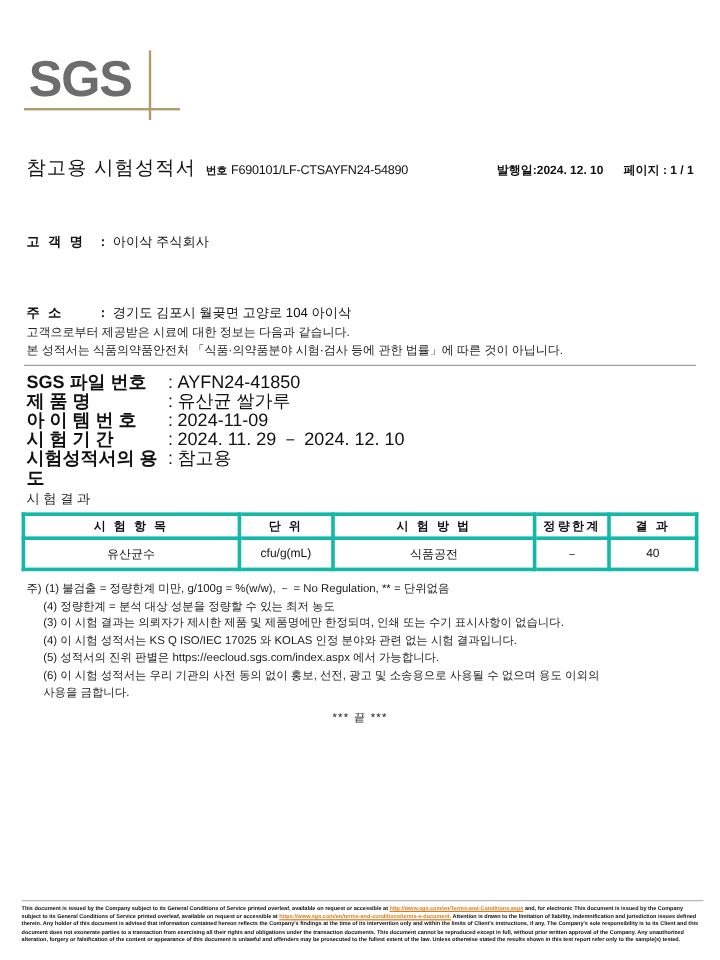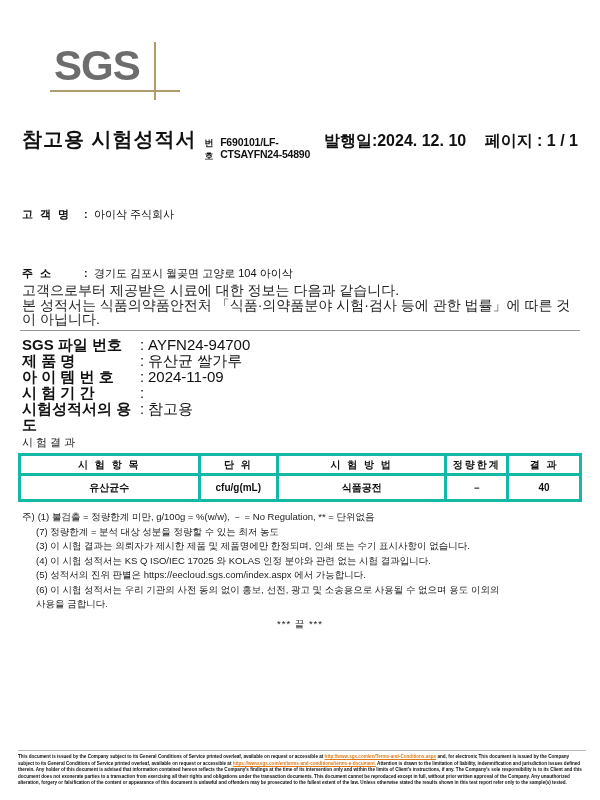--- a/index.html
+++ b/index.html
@@ -19,21 +19,21 @@
     height: 800px;
     position: relative;
     padding: 0 18px;
   }
 
   
   .logo-block {
     position: relative;
     height: 58px;
     margin-top: 42px;
-    margin-left: 32px;
+    margin-left: 2px;
     width: 130px;
   }
   .logo-cross-h {
     position: absolute;
     left: 0; right: 0;
     top: 48px;
     height: 2px;
     background: #b09b6a;
   }
   .logo-cross-v {
@@ -57,43 +57,43 @@
   }
 
   
   .title-row {
     display: flex;
     align-items: baseline;
     margin-top: 6px;
     padding-left: 4px;
   }
   .doc-title {
-    font-size: 20px;
-    font-weight: bold;
+    font-size: 16px;
+    font-weight: normal;
     letter-spacing: 1px;
     color: #111;
     white-space: nowrap;
   }
   .doc-number-label {
     font-size: 9px;
     font-weight: bold;
     margin-left: 8px;
     color: #111;
   }
   .doc-number {
     font-size: 10.5px;
-    font-weight: bold;
+    font-weight: normal;
     margin-left: 3px;
     color: #111;
     letter-spacing: -0.2px;
     margin-top: 30px;
   }
   .title-right {
     margin-left: auto;
-    font-size: 16px;
+    font-size: 10px;
     font-weight: bold;
     color: #111;
     white-space: nowrap;
     padding-right: 4px;
     text-align: center;
   }
   .title-right .page-no { margin-left: 14px; }
 
   
   .client-block {
@@ -110,21 +110,21 @@
   .client-label {
     font-weight: bold;
     width: 62px;
     display: inline-block;
     letter-spacing: 2px;
   }
   .client-colon { width: 10px; font-weight: bold; }
   .client-value { font-weight: normal; }
 
   .note-small {
-    font-size: 14px;
+    font-size: 10px;
     line-height: 14px;
     color: #222;
     padding-left: 4px;
     margin-top: 2px;
   }
   .note-small.second { margin-top: 1px; }
 
   .hr-rule {
     border: 0;
     border-top: 1px solid #999;
@@ -172,21 +172,21 @@
     color: #111;
     padding: 0;
   }
   table.results th {
     height: 20px;
     font-weight: bold;
     letter-spacing: 2px;
   }
   table.results td {
     height: 26px;
-    font-weight: bold;
+    font-weight: normal;
     vertical-align: middle;
   }
   .col-item  { width: 32%; }
   .col-unit  { width: 14%; }
   .col-meth  { width: 30%; }
   .col-limit { width: 11%; }
   .col-res   { width: 13%; margin-left: 16px; }
 
   
   .footnotes {
@@ -298,35 +298,36 @@
 
   <div class="note-small">고객으로부터 제공받은 시료에 대한 정보는 다음과 같습니다.</div>
   <div class="note-small second">본 성적서는 식품의약품안전처 「식품·의약품분야 시험·검사 등에 관한 법률」에 따른 것이 아닙니다.</div>
 
   <hr class="hr-rule">
 
   <div class="fields">
     <div class="field-row">
       <span class="field-label">SGS 파일 번호</span>
       <span class="field-sep">:</span>
-      <span class="field-value">AYFN24-94700</span>
+      <span class="field-value">AYFN24-41850</span>
     </div>
     <div class="field-row">
       <span class="field-label">제    품    명</span>
       <span class="field-sep">:</span>
       <span class="field-value">유산균 쌀가루</span>
     </div>
     <div class="field-row">
       <span class="field-label">아 이 템 번 호</span>
       <span class="field-sep">:</span>
       <span class="field-value">2024-11-09</span>
     </div>
     <div class="field-row">
       <span class="field-label">시 험 기 간</span>
       <span class="field-sep">:</span>
+      <span class="field-value">2024. 11. 29   －    2024. 12. 10</span>
     </div>
     <div class="field-row">
       <span class="field-label">시험성적서의 용도</span>
       <span class="field-sep">:</span>
       <span class="field-value">참고용</span>
     </div>
   </div>
 
   <div class="results-heading">시 험 결 과</div>
 
@@ -350,21 +351,21 @@
       </tr>
     </tbody>
   </table>
 
   <div class="footnotes">
     <div class="fn-row">
       <span class="fn-marker fn-first-marker">주)</span>
       <span>(1) 불검출 = 정량한계 미만, g/100g = %(w/w), － = No Regulation, ** = 단위없음</span>
     </div>
     <div class="fn-indent">
-      <span>(7) 정량한계 = 분석 대상 성분을 정량할 수 있는 최저 농도</span>
+      <span>(4) 정량한계 = 분석 대상 성분을 정량할 수 있는 최저 농도</span>
     </div>
     <div class="fn-indent">
       <span>(3) 이 시험 결과는 의뢰자가 제시한 제품 및 제품명에만 한정되며, 인쇄 또는 수기 표시사항이 없습니다.</span>
     </div>
     <div class="fn-indent">
       <span>(4) 이 시험 성적서는 KS Q ISO/IEC 17025 와 KOLAS 인정 분야와 관련 없는 시험 결과입니다.</span>
     </div>
     <div class="fn-indent">
       <span>(5) 성적서의 진위 판별은 https://eecloud.sgs.com/index.aspx 에서 가능합니다.</span>
     </div>

